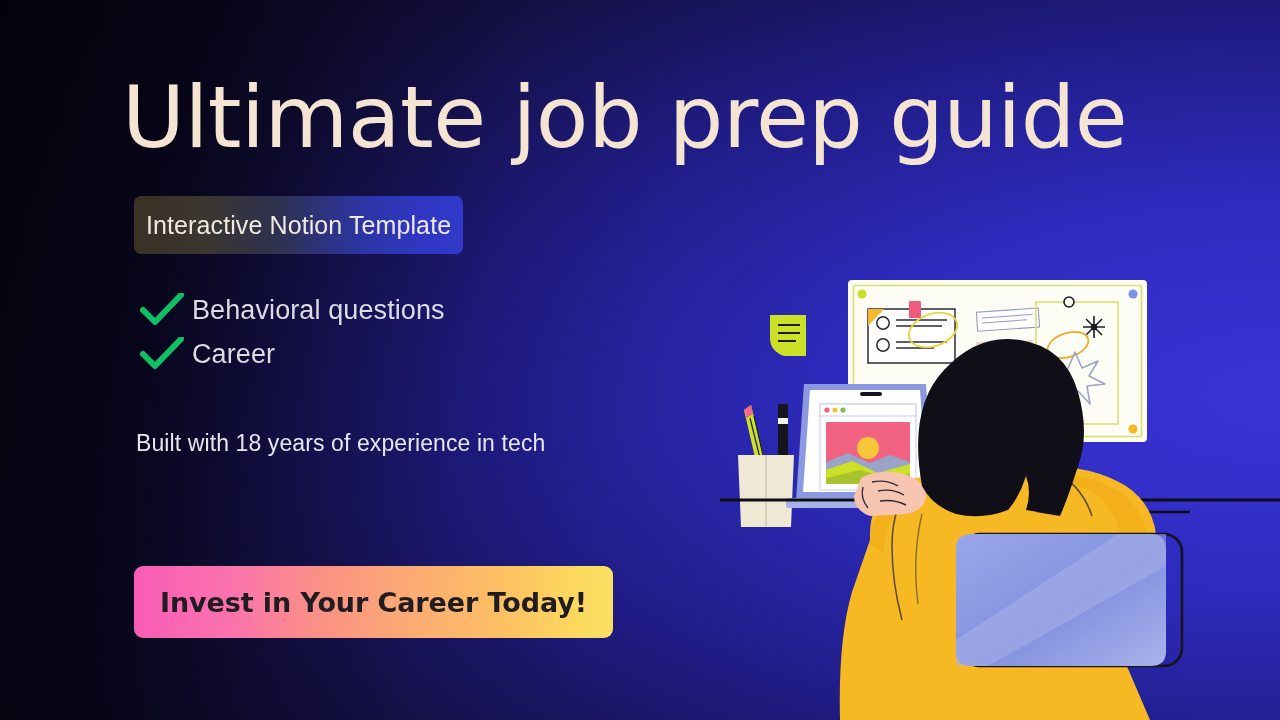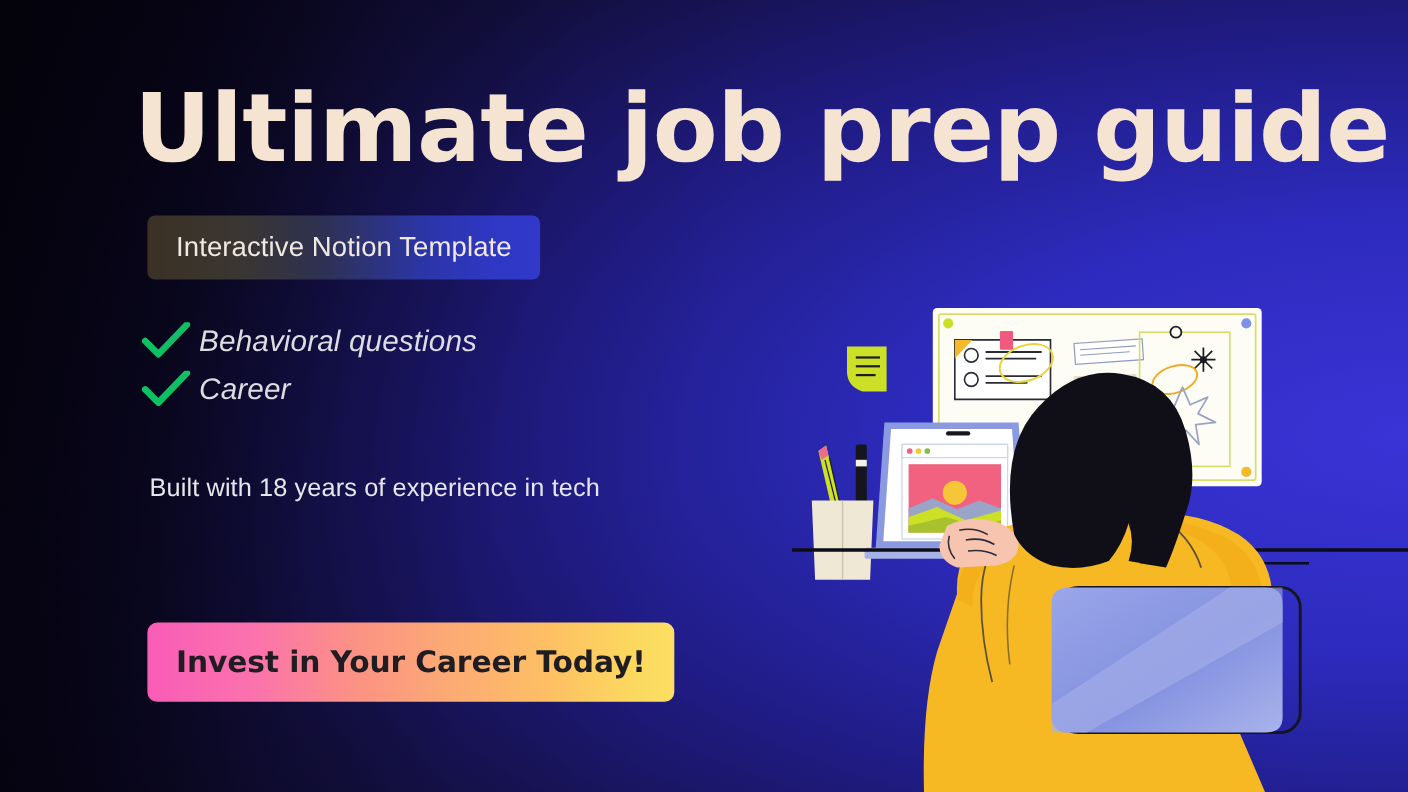--- a/index.html
+++ b/index.html
@@ -25,39 +25,39 @@
 
   
   .content { position:absolute; left:0; top:0; width:720px; height:720px; z-index:6; }
 
   .headline{
     position:absolute; left:122px; top:74px;
     width:1080px;
     font-size:86px;
     line-height:1.0;
     letter-spacing:-.5px;
-    font-weight:700;
+    font-weight:400;
     color:#f6e4d2;
     white-space:nowrap;
     font-family:"DejaVu Sans", sans-serif;
   }
 
   .badge{
     position:absolute; left:134px; top:196px;
     height:58px;
-    padding:0 26px;
+    padding:0 12px;
     display:flex; align-items:center;
     border-radius:7px;
     font-size:25px;
     color:#efe9e2;
     background:linear-gradient(90deg,#3b3125 0%,#3a3630 22%,#2e3150 44%,#2c35a6 70%,#2f37c4 88%,#3039c9 100%);
     letter-spacing:.1px;
   }
 
-  .features{ position:absolute; left:129px; top:288px;font-style:italic; }
+  .features{ position:absolute; left:140px; top:288px; }
   .feature{ display:flex; align-items:center; height:44px; }
   .check{ width:52px; flex:0 0 52px; display:flex; align-items:center; }
   .check svg{ display:block; }
   .feature-label{ font-size:27px; color:#dcdce2; letter-spacing:.1px; }
 
   .tagline{
     position:absolute; left:136px; top:430px;
     font-size:23px;
     color:#e6e6ec;
     letter-spacing:.1px;

